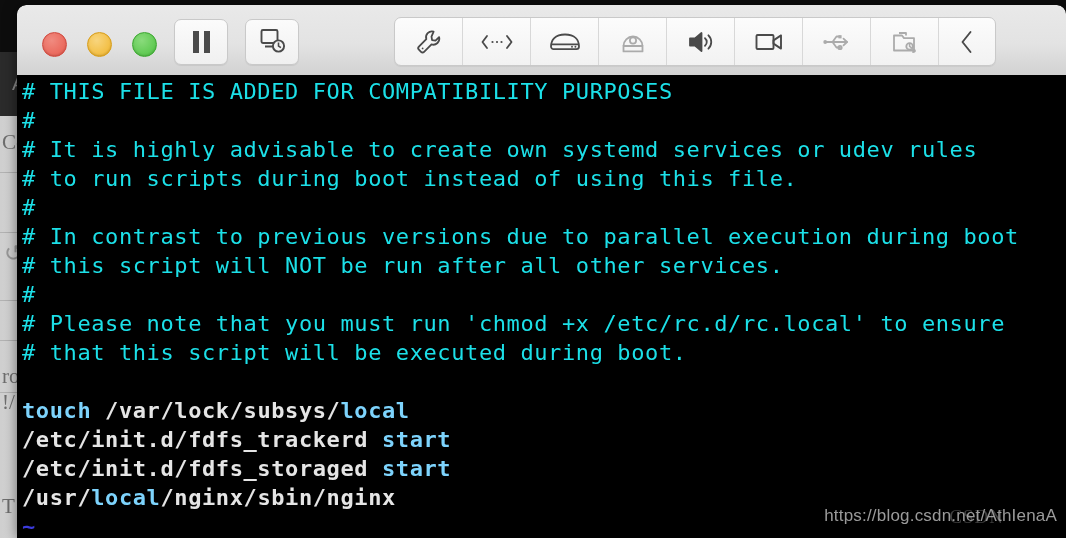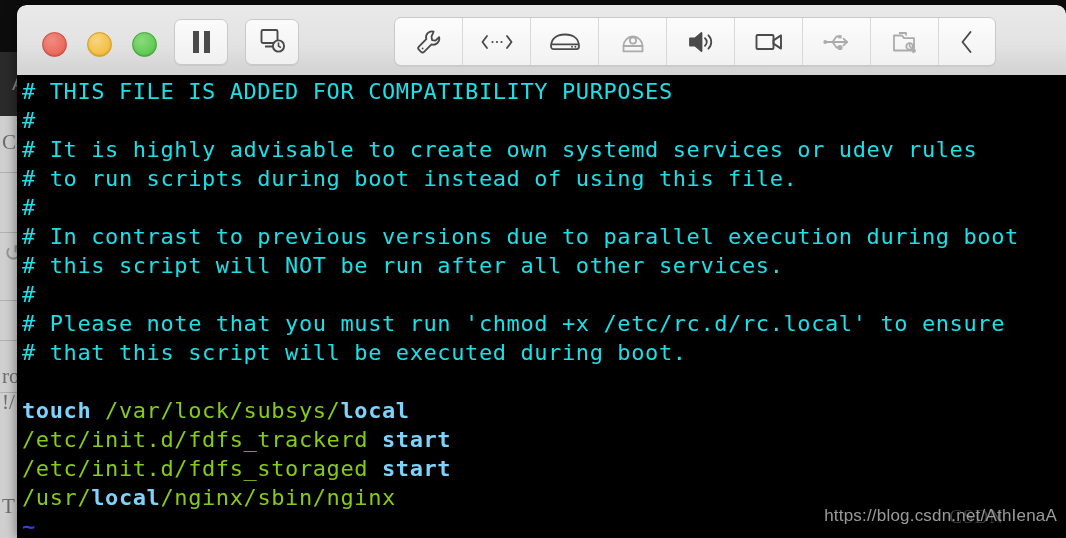--- a/index.html
+++ b/index.html
@@ -171,21 +171,21 @@
     left: 5px;
     top: 2px;
     font-family: "DejaVu Sans Mono", "Liberation Mono", monospace;
     font-size: 22px;
     line-height: 29px;
     letter-spacing: 0.6px;
     white-space: pre;
   }
   .line { height: 29px; }
   .c-comment { color: #1ce0e8; }
-  .c-path    { color: #84cc16; }
+  .c-path    { color: #e5e5e5; font-weight: bold; }
   .c-kw      { color: #7dd3fc; font-weight: bold; }
   .c-tilde   { color: #3b3bdd; font-weight: bold; }
 
   
   .watermark {
     position: absolute;
     right: 9px;
     bottom: 12px;
     font-family: "Liberation Sans", sans-serif;
     font-size: 17px;

